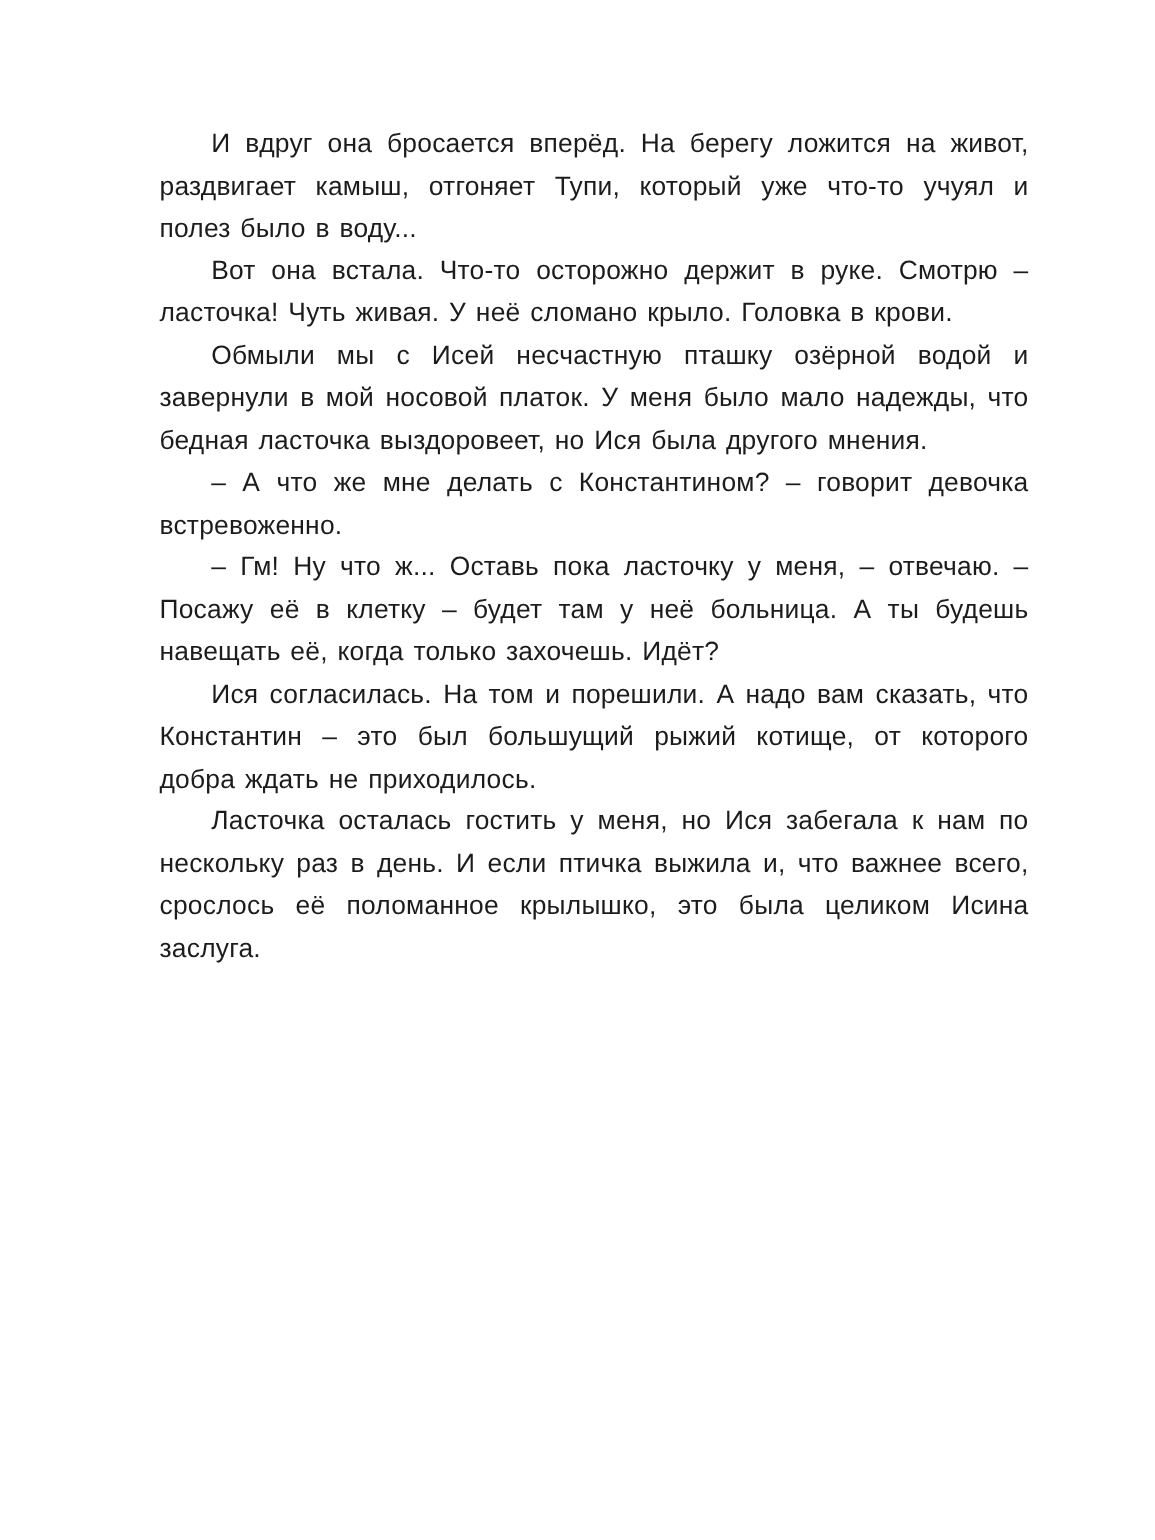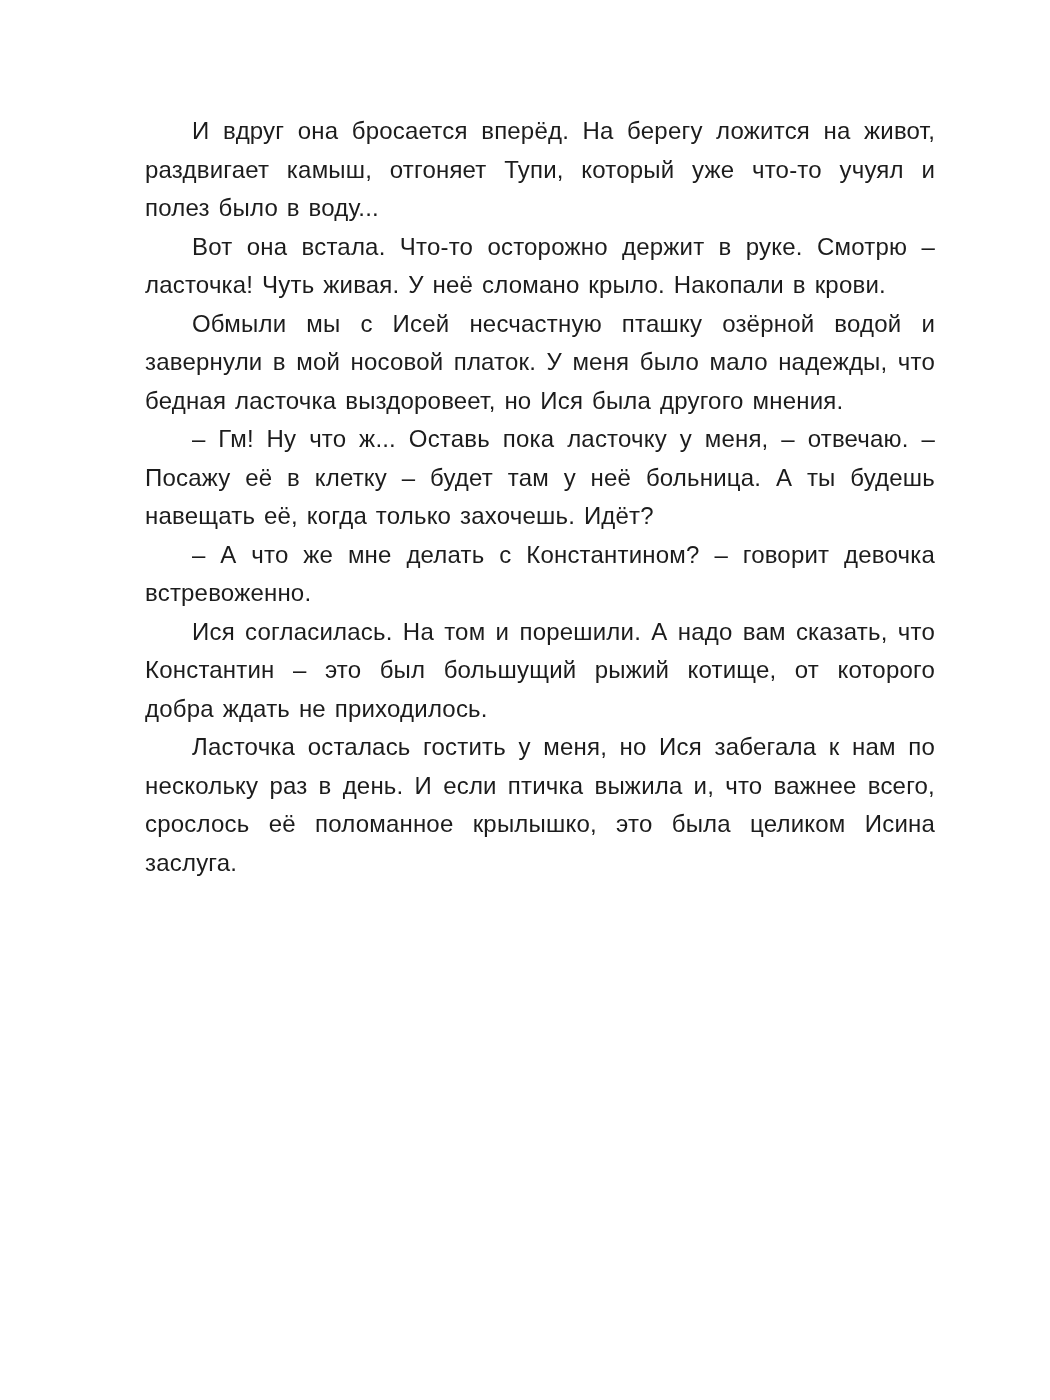--- a/index.html
+++ b/index.html
@@ -77,24 +77,24 @@
     height: 100%;
   }
 </style>
 </head>
 <body>
 
 <div class="page">
 
   <div class="text-block">
     <p class="para">И вдруг она бросается вперёд. На берегу ложится на живот, раздвигает камыш, отгоняет Тупи, который уже что-то учуял и полез было в воду...</p>
-    <p class="para">Вот она встала. Что-то осторожно держит в руке. Смотрю – ласточка! Чуть живая. У неё сломано крыло. Накопали в крови.</p>
+    <p class="para">Вот она встала. Что-то осторожно держит в руке. Смотрю – ласточка! Чуть живая. У неё сломано крыло. Головка в крови.</p>
     <p class="para">Обмыли мы с Исей несчастную пташку озёрной водой и завернули в мой носовой платок. У меня было мало надежды, что бедная ласточка выздоровеет, но Ися была другого мнения.</p>
+    <p class="para">– А что же мне делать с Константином? – говорит девочка встревоженно.</p>
     <p class="para">– Гм! Ну что ж... Оставь пока ласточку у меня, – отвечаю. – Посажу её в клетку – будет там у неё больница. А ты будешь навещать её, когда только захочешь. Идёт?</p>
-    <p class="para">– А что же мне делать с Константином? – говорит девочка встревоженно.</p>
     <p class="para">Ися согласилась. На том и порешили. А надо вам сказать, что Константин – это был большущий рыжий котище, от которого добра ждать не приходилось.</p>
     <p class="para">Ласточка осталась гостить у меня, но Ися забегала к нам по нескольку раз в день. И если птичка выжила и, что важнее всего, срослось её поломанное крылышко, это была целиком Исина заслуга.</p>
   </div>
 
   <div class="bird">
     <svg viewBox="0 0 120 92" xmlns="http://www.w3.org/2000/svg">
 
       <path d="M58 42 C 66 18, 88 6, 112 8 C 98 20, 90 32, 76 40 C 70 43, 63 44, 58 42 Z" fill="#6f6f6f"></path>
 
       <path d="M54 46 C 68 32, 92 26, 108 30 C 94 40, 80 46, 64 49 C 60 49.5, 56 48, 54 46 Z" fill="#9a9a9a"></path>

